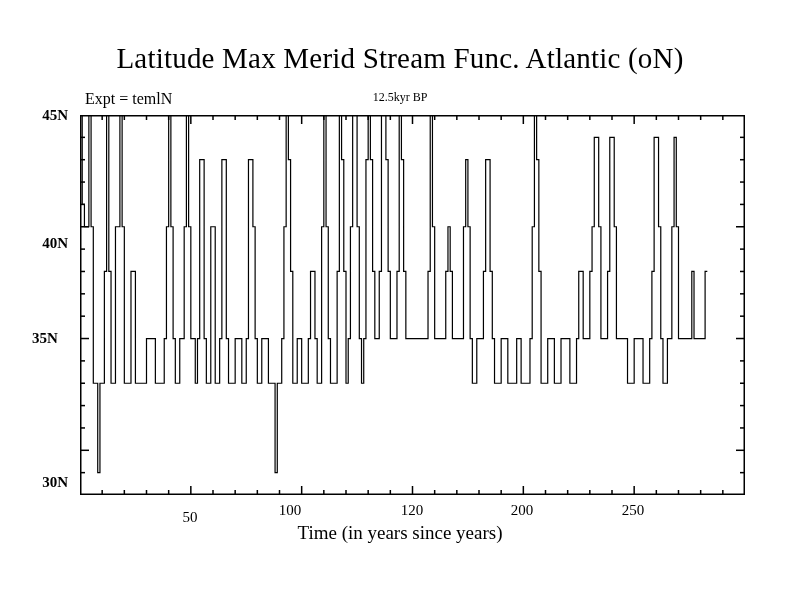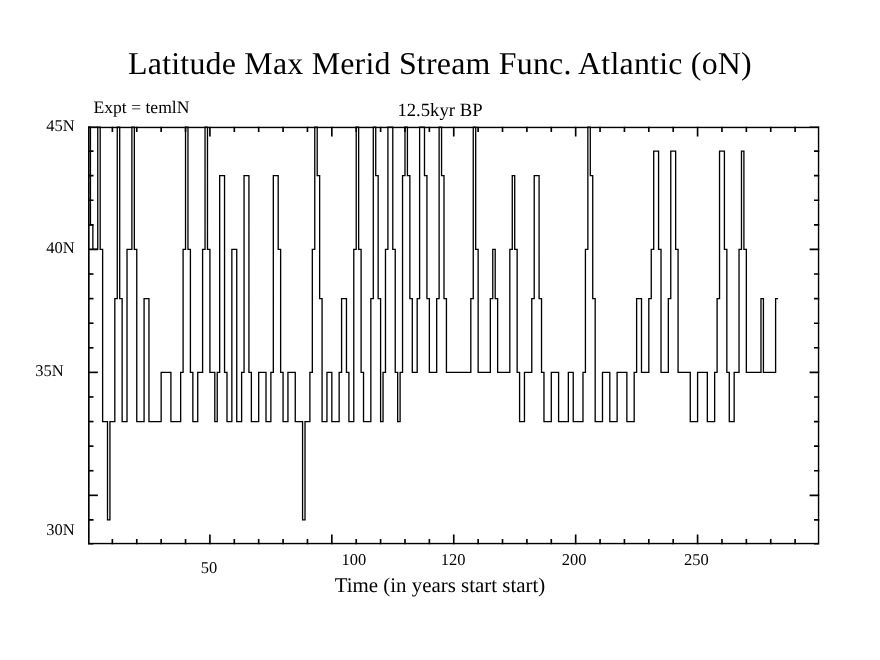--- a/index.html
+++ b/index.html
@@ -38,21 +38,21 @@
     font-family: Liberation Serif, serif;
     font-size: 16px;
   }
   #subtitle-center {
     position: absolute;
     left: 0;
     top: 90px;
     width: 800px;
     text-align: center;
     font-family: "Liberation Serif", serif;
-    font-size: 17px;
+    font-size: 12px;
   }
   #subtitle-right {
     position: absolute;
     right: 70px;
     top: 90px;
     font-family: "Liberation Serif", serif;
     font-size: 16px;
   }
   #plot-area {
     position: absolute;
@@ -63,20 +63,21 @@
   }
   #plot-svg {
     display: block;
   }
   .ytick-label {
     position: absolute;
     font-family: "Liberation Serif", serif;
     font-size: 15px;
     text-align: right;
     width: 46px;
+    font-weight: bold;
   }
   .xtick-label {
     position: absolute;
     font-family: "Liberation Serif", serif;
     font-size: 15px;
     text-align: center;
     width: 60px;
   }
   #xaxis-label {
     position: absolute;
@@ -198,26 +199,26 @@
           <line x1="665" y1="44.70588235294116" x2="660" y2="44.70588235294116" stroke="#000000" stroke-width="1.5"></line>
           <line x1="0" y1="22.35294117647061" x2="5" y2="22.35294117647061" stroke="#000000" stroke-width="1.5"></line>
           <line x1="665" y1="22.35294117647061" x2="660" y2="22.35294117647061" stroke="#000000" stroke-width="1.5"></line>
         </g>
       <g>
         <polyline id="series-line" fill="none" stroke="#000000" stroke-width="1.2" stroke-linejoin="miter" stroke-linecap="butt" points="0.00,0.00 2.22,0.00 2.22,89.41 4.43,89.41 4.43,111.76 6.65,111.76 6.65,111.76 8.87,111.76 8.87,0.00 11.08,0.00 11.08,111.76 13.30,111.76 13.30,268.24 15.52,268.24 15.52,268.24 17.73,268.24 17.73,357.65 19.95,357.65 19.95,268.24 22.17,268.24 22.17,268.24 24.38,268.24 24.38,156.47 26.60,156.47 26.60,0.00 28.82,0.00 28.82,156.47 31.03,156.47 31.03,268.24 33.25,268.24 33.25,268.24 35.47,268.24 35.47,111.76 37.68,111.76 37.68,111.76 39.90,111.76 39.90,0.00 42.12,0.00 42.12,111.76 44.33,111.76 44.33,268.24 46.55,268.24 46.55,268.24 48.77,268.24 48.77,268.24 50.98,268.24 50.98,156.47 53.20,156.47 53.20,156.47 55.42,156.47 55.42,268.24 57.63,268.24 57.63,268.24 59.85,268.24 59.85,268.24 62.07,268.24 62.07,268.24 64.28,268.24 64.28,268.24 66.50,268.24 66.50,223.53 68.72,223.53 68.72,223.53 70.93,223.53 70.93,223.53 73.15,223.53 73.15,223.53 75.37,223.53 75.37,268.24 77.58,268.24 77.58,268.24 79.80,268.24 79.80,268.24 82.02,268.24 82.02,268.24 84.23,268.24 84.23,223.53 86.45,223.53 86.45,111.76 88.67,111.76 88.67,0.00 90.88,0.00 90.88,111.76 93.10,111.76 93.10,223.53 95.32,223.53 95.32,268.24 97.53,268.24 97.53,268.24 99.75,268.24 99.75,223.53 101.97,223.53 101.97,223.53 104.18,223.53 104.18,111.76 106.40,111.76 106.40,0.00 108.62,0.00 108.62,111.76 110.83,111.76 110.83,223.53 113.05,223.53 113.05,223.53 115.27,223.53 115.27,268.24 117.48,268.24 117.48,223.53 119.70,223.53 119.70,44.71 121.92,44.71 121.92,44.71 124.13,44.71 124.13,223.53 126.35,223.53 126.35,268.24 128.57,268.24 128.57,268.24 130.78,268.24 130.78,111.76 133.00,111.76 133.00,111.76 135.22,111.76 135.22,268.24 137.43,268.24 137.43,268.24 139.65,268.24 139.65,223.53 141.87,223.53 141.87,44.71 144.08,44.71 144.08,44.71 146.30,44.71 146.30,223.53 148.52,223.53 148.52,268.24 150.73,268.24 150.73,268.24 152.95,268.24 152.95,268.24 155.17,268.24 155.17,223.53 157.38,223.53 157.38,223.53 159.60,223.53 159.60,223.53 161.82,223.53 161.82,268.24 164.03,268.24 164.03,268.24 166.25,268.24 166.25,223.53 168.47,223.53 168.47,44.71 170.68,44.71 170.68,44.71 172.90,44.71 172.90,111.76 175.12,111.76 175.12,223.53 177.33,223.53 177.33,268.24 179.55,268.24 179.55,268.24 181.77,268.24 181.77,223.53 183.98,223.53 183.98,223.53 186.20,223.53 186.20,223.53 188.42,223.53 188.42,268.24 190.63,268.24 190.63,268.24 192.85,268.24 192.85,268.24 195.07,268.24 195.07,357.65 197.28,357.65 197.28,268.24 199.50,268.24 199.50,268.24 201.72,268.24 201.72,223.53 203.93,223.53 203.93,111.76 206.15,111.76 206.15,0.00 208.37,0.00 208.37,44.71 210.58,44.71 210.58,156.47 212.80,156.47 212.80,268.24 215.02,268.24 215.02,268.24 217.23,268.24 217.23,223.53 219.45,223.53 219.45,223.53 221.67,223.53 221.67,268.24 223.88,268.24 223.88,268.24 226.10,268.24 226.10,268.24 228.32,268.24 228.32,223.53 230.53,223.53 230.53,156.47 232.75,156.47 232.75,156.47 234.97,156.47 234.97,223.53 237.18,223.53 237.18,268.24 239.40,268.24 239.40,268.24 241.62,268.24 241.62,111.76 243.83,111.76 243.83,0.00 246.05,0.00 246.05,111.76 248.27,111.76 248.27,223.53 250.48,223.53 250.48,268.24 252.70,268.24 252.70,268.24 254.92,268.24 254.92,268.24 257.13,268.24 257.13,156.47 259.35,156.47 259.35,0.00 261.57,0.00 261.57,44.71 263.78,44.71 263.78,156.47 266.00,156.47 266.00,268.24 268.22,268.24 268.22,223.53 270.43,223.53 270.43,111.76 272.65,111.76 272.65,0.00 274.87,0.00 274.87,0.00 277.08,0.00 277.08,111.76 279.30,111.76 279.30,223.53 281.52,223.53 281.52,268.24 283.73,268.24 283.73,223.53 285.95,223.53 285.95,44.71 288.17,44.71 288.17,0.00 290.38,0.00 290.38,44.71 292.60,44.71 292.60,156.47 294.82,156.47 294.82,223.53 297.03,223.53 297.03,223.53 299.25,223.53 299.25,156.47 301.47,156.47 301.47,0.00 303.68,0.00 303.68,0.00 305.90,0.00 305.90,44.71 308.12,44.71 308.12,156.47 310.33,156.47 310.33,223.53 312.55,223.53 312.55,223.53 314.77,223.53 314.77,223.53 316.98,223.53 316.98,156.47 319.20,156.47 319.20,0.00 321.42,0.00 321.42,44.71 323.63,44.71 323.63,156.47 325.85,156.47 325.85,223.53 328.07,223.53 328.07,223.53 330.28,223.53 330.28,223.53 332.50,223.53 332.50,223.53 334.72,223.53 334.72,223.53 336.93,223.53 336.93,223.53 339.15,223.53 339.15,223.53 341.37,223.53 341.37,223.53 343.58,223.53 343.58,223.53 345.80,223.53 345.80,223.53 348.02,223.53 348.02,156.47 350.23,156.47 350.23,0.00 352.45,0.00 352.45,111.76 354.67,111.76 354.67,223.53 356.88,223.53 356.88,223.53 359.10,223.53 359.10,223.53 361.32,223.53 361.32,223.53 363.53,223.53 363.53,223.53 365.75,223.53 365.75,156.47 367.97,156.47 367.97,111.76 370.18,111.76 370.18,156.47 372.40,156.47 372.40,223.53 374.62,223.53 374.62,223.53 376.83,223.53 376.83,223.53 379.05,223.53 379.05,223.53 381.27,223.53 381.27,223.53 383.48,223.53 383.48,111.76 385.70,111.76 385.70,44.71 387.92,44.71 387.92,111.76 390.13,111.76 390.13,223.53 392.35,223.53 392.35,268.24 394.57,268.24 394.57,268.24 396.78,268.24 396.78,223.53 399.00,223.53 399.00,223.53 401.22,223.53 401.22,223.53 403.43,223.53 403.43,156.47 405.65,156.47 405.65,44.71 407.87,44.71 407.87,44.71 410.08,44.71 410.08,156.47 412.30,156.47 412.30,223.53 414.52,223.53 414.52,268.24 416.73,268.24 416.73,268.24 418.95,268.24 418.95,268.24 421.17,268.24 421.17,223.53 423.38,223.53 423.38,223.53 425.60,223.53 425.60,223.53 427.82,223.53 427.82,268.24 430.03,268.24 430.03,268.24 432.25,268.24 432.25,268.24 434.47,268.24 434.47,268.24 436.68,268.24 436.68,223.53 438.90,223.53 438.90,223.53 441.12,223.53 441.12,268.24 443.33,268.24 443.33,268.24 445.55,268.24 445.55,268.24 447.77,268.24 447.77,268.24 449.98,268.24 449.98,223.53 452.20,223.53 452.20,111.76 454.42,111.76 454.42,0.00 456.63,0.00 456.63,44.71 458.85,44.71 458.85,156.47 461.07,156.47 461.07,268.24 463.28,268.24 463.28,268.24 465.50,268.24 465.50,268.24 467.72,268.24 467.72,223.53 469.93,223.53 469.93,223.53 472.15,223.53 472.15,223.53 474.37,223.53 474.37,268.24 476.58,268.24 476.58,268.24 478.80,268.24 478.80,268.24 481.02,268.24 481.02,223.53 483.23,223.53 483.23,223.53 485.45,223.53 485.45,223.53 487.67,223.53 487.67,223.53 489.88,223.53 489.88,268.24 492.10,268.24 492.10,268.24 494.32,268.24 494.32,268.24 496.53,268.24 496.53,223.53 498.75,223.53 498.75,156.47 500.97,156.47 500.97,156.47 503.18,156.47 503.18,223.53 505.40,223.53 505.40,223.53 507.62,223.53 507.62,223.53 509.83,223.53 509.83,156.47 512.05,156.47 512.05,111.76 514.27,111.76 514.27,22.35 516.48,22.35 516.48,22.35 518.70,22.35 518.70,111.76 520.92,111.76 520.92,223.53 523.13,223.53 523.13,223.53 525.35,223.53 525.35,223.53 527.57,223.53 527.57,156.47 529.78,156.47 529.78,22.35 532.00,22.35 532.00,22.35 534.22,22.35 534.22,111.76 536.43,111.76 536.43,223.53 538.65,223.53 538.65,223.53 540.87,223.53 540.87,223.53 543.08,223.53 543.08,223.53 545.30,223.53 545.30,223.53 547.52,223.53 547.52,268.24 549.73,268.24 549.73,268.24 551.95,268.24 551.95,268.24 554.17,268.24 554.17,223.53 556.38,223.53 556.38,223.53 558.60,223.53 558.60,223.53 560.82,223.53 560.82,223.53 563.03,223.53 563.03,268.24 565.25,268.24 565.25,268.24 567.47,268.24 567.47,268.24 569.68,268.24 569.68,223.53 571.90,223.53 571.90,156.47 574.12,156.47 574.12,22.35 576.33,22.35 576.33,22.35 578.55,22.35 578.55,111.76 580.77,111.76 580.77,223.53 582.98,223.53 582.98,268.24 585.20,268.24 585.20,268.24 587.42,268.24 587.42,223.53 589.63,223.53 589.63,223.53 591.85,223.53 591.85,111.76 594.07,111.76 594.07,22.35 596.28,22.35 596.28,111.76 598.50,111.76 598.50,223.53 600.72,223.53 600.72,223.53 602.93,223.53 602.93,223.53 605.15,223.53 605.15,223.53 607.37,223.53 607.37,223.53 609.58,223.53 609.58,223.53 611.80,223.53 611.80,156.47 614.02,156.47 614.02,223.53 616.23,223.53 616.23,223.53 618.45,223.53 618.45,223.53 620.67,223.53 620.67,223.53 622.88,223.53 622.88,223.53 625.10,223.53 625.10,156.47 627.32,156.47"></polyline>
       </g>
     </svg>
 
     <div class="ytick-label" style="left:-58px; top:-8px;">45N</div>
-    <div class="ytick-label" style="left:-58px; top:103px;">40N</div>
+    <div class="ytick-label" style="left:-58px; top:120px;">40N</div>
     <div class="ytick-label" style="left:-58px; top:215px;text-align:center;">35N</div>
     <div class="ytick-label" style="left:-58px; top:327px;margin-top:32px;">30N</div>
 
     <div class="xtick-label" style="left:80px; top:394px;">50</div>
-    <div class="xtick-label" style="left:193px; top:387px;text-align:right;">100</div>
+    <div class="xtick-label" style="left:180px; top:387px;">100</div>
     <div class="xtick-label" style="left:302px; top:387px;">120</div>
     <div class="xtick-label" style="left:412px; top:387px;">200</div>
     <div class="xtick-label" style="left:523px; top:387px;">250</div>
   </div>
 
-  <div id="xaxis-label">Time (in years start start)</div>
+  <div id="xaxis-label">Time (in years since years)</div>
 
 </div>
 
 </body></html>

